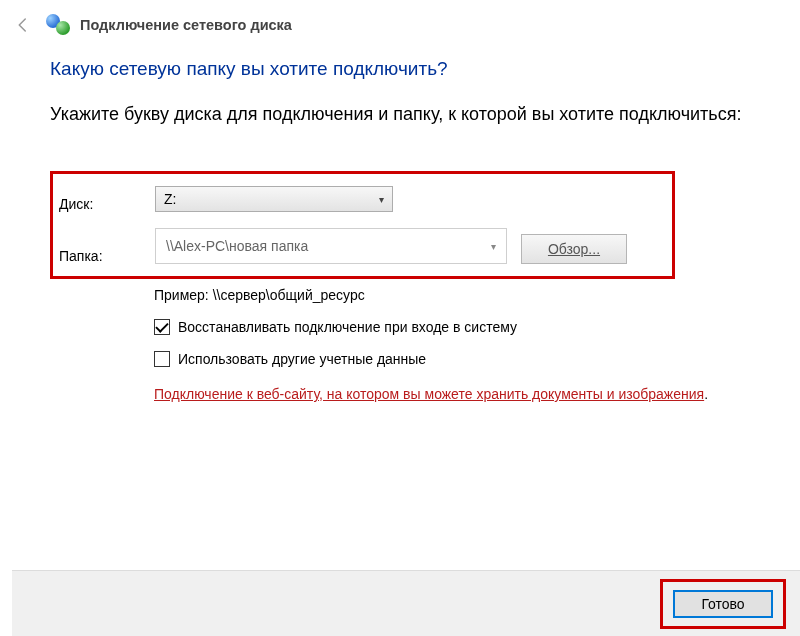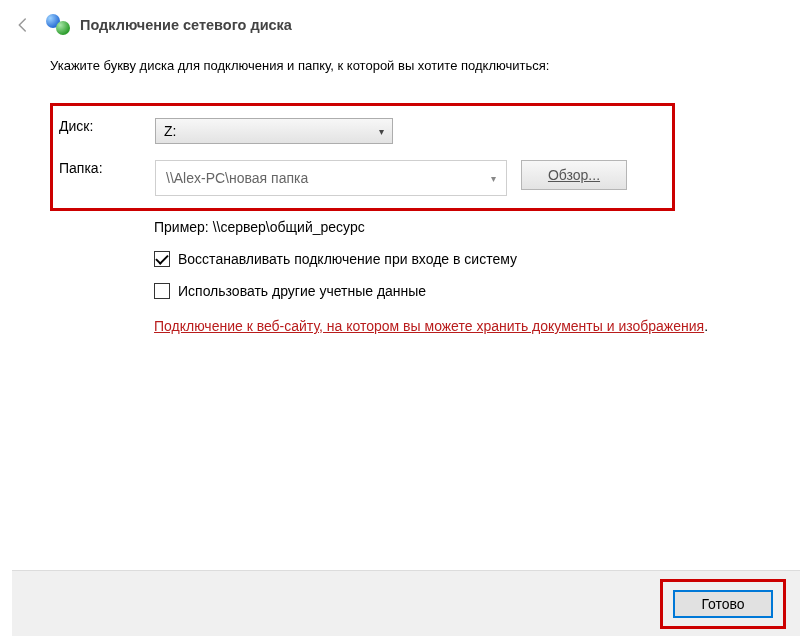--- a/index.html
+++ b/index.html
@@ -46,32 +46,32 @@
   .content {
     padding: 0 50px 0 50px;
   }
   .heading {
     color: #003399;
     font-size: 19px;
     font-weight: 400;
     margin-bottom: 24px;
   }
   .instruction {
-    font-size: 13px;
-    margin-bottom: 30px;
+    font-size: 18px;
+    margin-bottom: 46px;
   }
   .highlight-box {
     border: 3px solid #cc0000;
     padding: 12px 8px 12px 6px;
     margin-bottom: 8px;
     width: 625px;
   }
   .form-row {
     display: flex;
-    align-items: flex-start;
+    align-items: flex-end;
   }
   .form-row + .form-row { margin-top: 16px; }
   .form-label {
     width: 96px;
     font-size: 14px;
   }
   .select-disk {
     width: 238px; height: 26px;
     background: linear-gradient(#f7f7f7,#e3e3e3);
     border: 1px solid #adadad;
@@ -169,20 +169,21 @@
     </svg>
   </div>
   <div class="app-icon">
     <div class="sphere1"></div>
     <div class="sphere2"></div>
   </div>
   <div class="title-text">Подключение сетевого диска</div>
 </div>
 
 <div class="content">
+  <div class="heading">Какую сетевую папку вы хотите подключить?</div>
   <div class="instruction">Укажите букву диска для подключения и папку, к которой вы хотите подключиться:</div>
 
   <div class="highlight-box">
     <div class="form-row">
       <div class="form-label">Диск:</div>
       <div class="select-disk">
         <span>Z:</span>
         <span class="arrow">▾</span>
       </div>
     </div>

